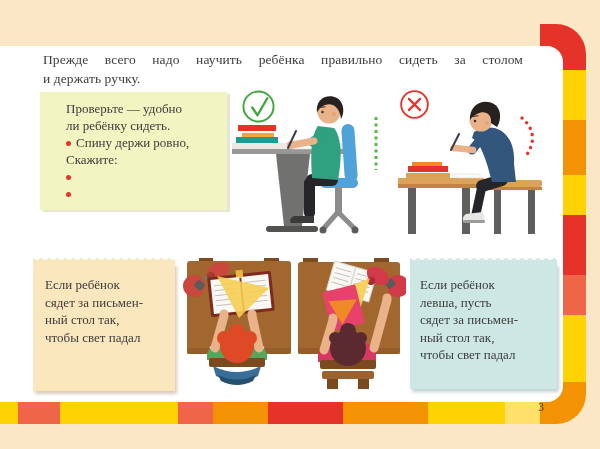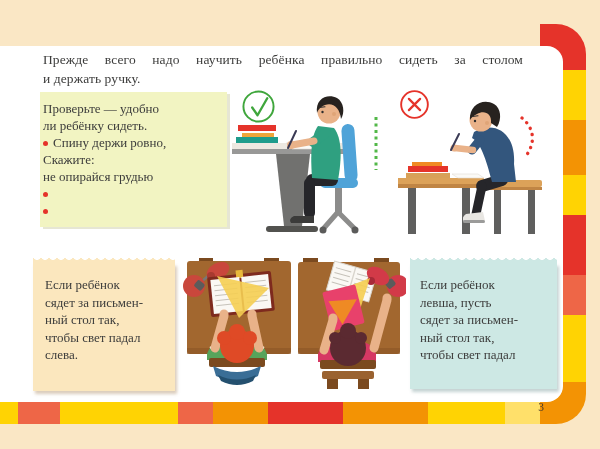--- a/index.html
+++ b/index.html
@@ -36,21 +36,21 @@
   .panel{position:absolute; left:0; top:46px; right:37px; bottom:47px;
     background:var(--c-white); border-radius:0 16px 16px 0;}
   .page-number{position:absolute; right:56px; bottom:36px; font-size:11.5px; color:#4A3A28;}
 
   
   .intro{position:absolute; left:43px; top:50px; width:480px; font-size:13.5px; line-height:19px; letter-spacing:.1px;}
   .intro .j{text-align:justify; text-align-last:justify;}
 
   
   .note{position:absolute; box-sizing:border-box; font-size:13px;}
-  .note-checklist{left:40px; top:92px; width:187px; padding:8px 8px 8px 3px;
+  .note-checklist{left:40px; top:92px; width:187px; padding:8px 8px 8px 26px;
     background:var(--c-note-yellow); line-height:17px;
     box-shadow:3px 2px 0 rgba(140,140,60,.22);}
   .nline{white-space:nowrap;}
   .dot{display:inline-block; width:5px; height:5px; border-radius:50%;
     background:var(--c-red); margin:0 5px 2px 0; vertical-align:middle;}
   .torn{line-height:17.5px;}
   .torn::before{content:""; position:absolute; left:0; right:0; top:-5px; height:5px;
     background-image:
       linear-gradient(to bottom right, transparent 49%, var(--tc) 50%),
       linear-gradient(to bottom left, transparent 49%, var(--tc) 50%);
@@ -87,21 +87,20 @@
   <div class="intro">
     <div class="j">Прежде всего надо научить ребёнка правильно сидеть за столом</div>
     <div>и держать ручку.</div>
   </div>
 
   <div class="note note-checklist">
     <div class="nline"><span>Проверьте — удобно</span></div>
     <div class="nline"><span>ли ребёнку сидеть.</span></div>
     <div class="nline"><span class="dot"></span><span>Спину держи ровно,</span></div>
     <div class="nline"><span>Скажите:</span></div>
-    <div class="nline"><span>не опирайся грудью</span></div>
     <div class="nline"><span class="dot"></span></div>
     <div class="nline"><span class="dot"></span></div>
   </div>
 
   <div class="scene" id="scene-correct">
     <svg class="mark-icon" style="left:11px;top:3px" width="35" height="35" viewBox="0 0 36 36">
       <circle cx="18" cy="18" r="15.5" fill="none" stroke="var(--c-green)" stroke-width="2"></circle>
       <path d="M11.5,19 L17,27 L27,9.5" fill="none" stroke="var(--c-green)" stroke-width="2.4" stroke-linecap="round" stroke-linejoin="round"></path>
     </svg>
     <svg width="164" height="154" viewBox="0 0 164 154">
@@ -276,21 +275,20 @@
         </g>
       </g>
     </svg>
   </div>
 
   <div class="note torn note-cream">
     <div>Если ребёнок</div>
     <div>сядет за письмен-</div>
     <div>ный стол так,</div>
     <div>чтобы свет падал</div>
-    <div>слева.</div>
   </div>
 
   <div class="note torn note-blue">
     <div>Если ребёнок</div>
     <div>левша, пусть</div>
     <div>сядет за письмен-</div>
     <div>ный стол так,</div>
     <div>чтобы свет падал</div>
   </div>
 

